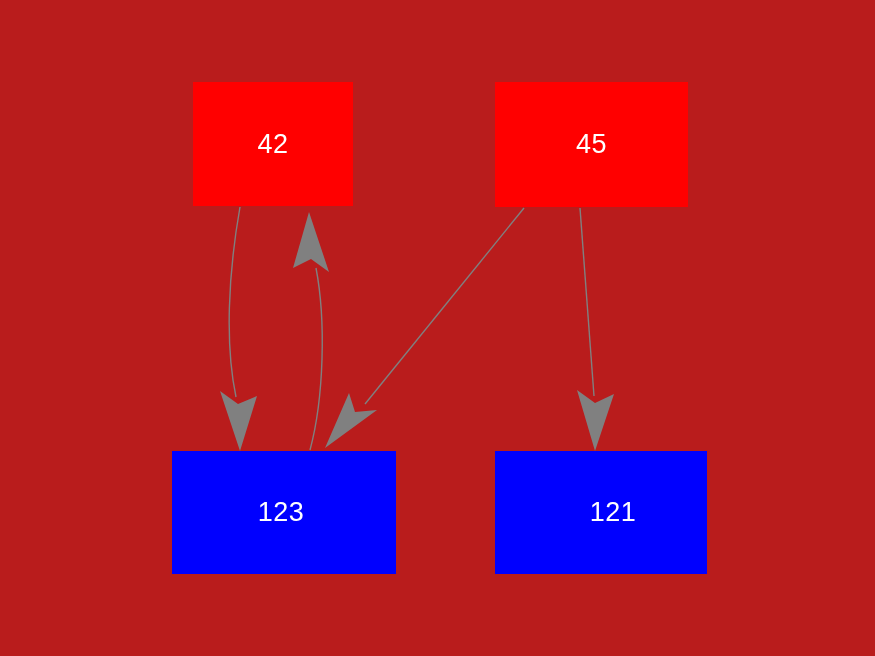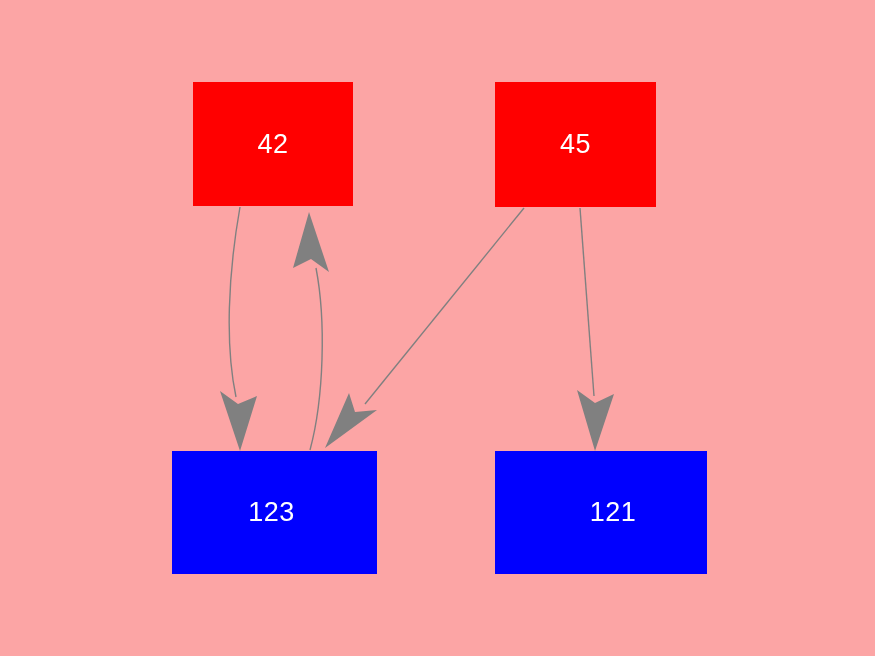--- a/index.html
+++ b/index.html
@@ -8,21 +8,21 @@
     padding: 0;
     background: #ffffff;
   }
   body {
     font-family: "Liberation Sans", sans-serif;
   }
   #canvas {
     position: relative;
     width: 875px;
     height: 656px;
-    background: #fca5a5;
+    background: #b91c1c;
     overflow: hidden;
   }
   #edge-layer {
     position: absolute;
     left: 0;
     top: 0;
     width: 875px;
     height: 656px;
   }
   .node {
@@ -41,22 +41,22 @@
   }
   .node-label {
     display: block;
     text-align: center;
   }
   .node.red   { background: #ff0000; }
   .node.blue  { background: #0000ff; }
 
   
   #node-42  { left: 193px; top: 82px;  width: 160px; height: 124px; }
-  #node-45  { left: 495px; top: 82px;  width: 161px; height: 125px; }
-  #node-123 { left: 172px; top: 451px; width: 205px; height: 123px; }
+  #node-45  { left: 495px; top: 82px;  width: 193px; height: 125px; }
+  #node-123 { left: 172px; top: 451px; width: 224px; height: 123px; }
   #node-121 { left: 495px; top: 451px; width: 212px; height: 123px; }
 
   
   #node-123 .node-label { transform: translateX(-3px); }
   #node-121 .node-label { transform: translateX(-3px); margin-left: 30px; }
 </style>
 </head>
 <body>
 
 <div id="canvas">

